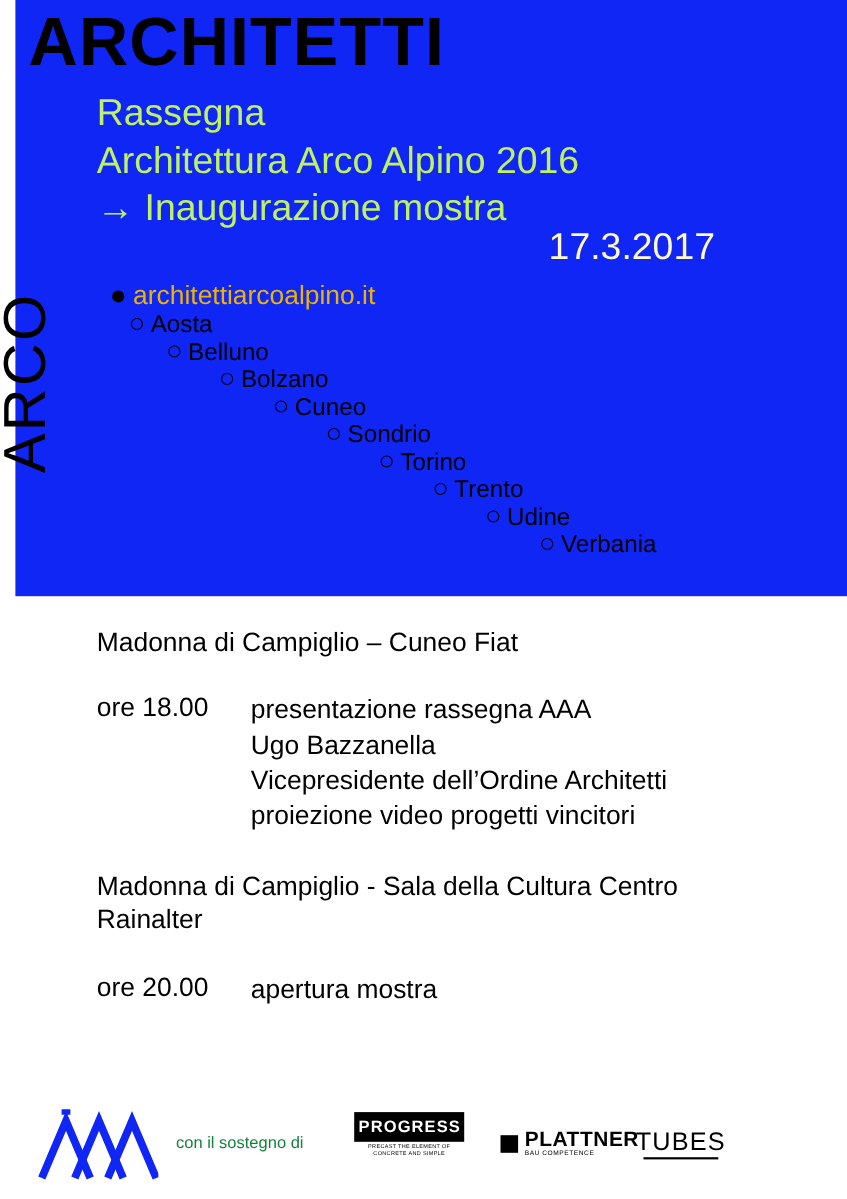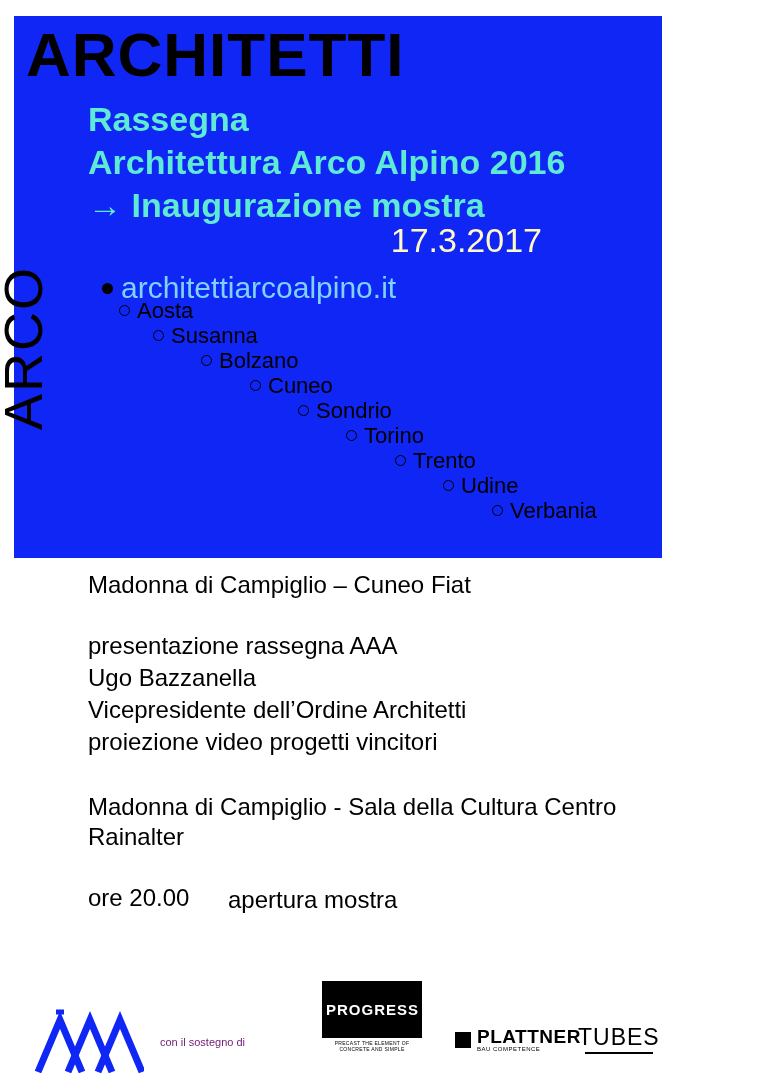--- a/index.html
+++ b/index.html
@@ -18,64 +18,64 @@
     position: absolute;
     left: 0; top: 0;
     width: 770px;
     height: 1090px;
     background: #ffffff;
   }
   
   .blue-panel {
     position: absolute;
     left: 14px;
-    top: 16px;
-    width: 648px;
+    top: 0;
+    width: 756px;
     height: 542px;
     background: #1026f5;
   }
   .title-main {
     position: absolute;
     left: 12px;
     top: 8px;
     font-size: 62px;
     font-weight: bold;
     letter-spacing: 1px;
     color: #000000;
     line-height: 1;
     white-space: nowrap;
   }
   .subtitle {
     position: absolute;
     left: 74px;
     top: 82px;
-    color: #5eead4;
+    color: #bef264;
     font-size: 34px;
     line-height: 1.26;
-    font-weight: bold;
+    font-weight: normal;
   }
   .subtitle .line3 {
     white-space: nowrap;
   }
   .date {
     position: absolute;
     left: 74px;
     right: 120px;
     top: 203px;
     text-align: right;
     color: #fef9c3;
     font-size: 34px;
     line-height: 1.26;
   }
   .site-row {
     position: absolute;
     left: 88px;
     top: 255px;
-    font-size: 30px;
-    color: #7dd3fc;
+    font-size: 24px;
+    color: #eab308;
     display: flex;
     align-items: center;
   }
   .bullet-filled {
     width: 11px;
     height: 11px;
     border-radius: 50%;
     background: #000000;
     display: inline-block;
     margin-right: 8px;
@@ -159,37 +159,37 @@
   }
   .logo-aaa {
     position: absolute;
     left: 34px;
     bottom: 12px;
   }
   .sostegno {
     position: absolute;
     left: 160px;
     bottom: 42px;
-    font-size: 11px;
-    color: #701a75;
+    font-size: 15px;
+    color: #15803d;
   }
   .sponsor-progress {
     position: absolute;
     left: 322px;
     bottom: 38px;
     width: 100px;
     text-align: center;
   }
   .sponsor-progress .sp-name {
     background: #000000;
     color: #ffffff;
     font-size: 15px;
     font-weight: bold;
     letter-spacing: 1px;
-    padding: 20px 4px;
+    padding: 5px 4px;
     display: block;
   }
   .sponsor-progress .sp-sub {
     font-size: 5px;
     letter-spacing: 0.3px;
     display: block;
     margin-top: 2px;
   }
   .sponsor-plattner {
     position: absolute;
@@ -258,21 +258,21 @@
       <span>architettiarcoalpino.it</span>
     </div>
 
     <div class="city-list">
       <div class="city-row" style="margin-left:17px">
         <span class="bullet-open"></span>
         <span>Aosta</span>
       </div>
       <div class="city-row" style="margin-left:51px">
         <span class="bullet-open"></span>
-        <span>Susanna</span>
+        <span>Belluno</span>
       </div>
       <div class="city-row" style="margin-left:99px">
         <span class="bullet-open"></span>
         <span>Bolzano</span>
       </div>
       <div class="city-row" style="margin-left:148px">
         <span class="bullet-open"></span>
         <span>Cuneo</span>
       </div>
       <div class="city-row" style="margin-left:196px">
@@ -297,20 +297,21 @@
       </div>
     </div>
   </div>
 
   <div class="vert-arco">ARCO</div>
 
   <div class="content">
     <div class="venue">Madonna di Campiglio – Cuneo Fiat</div>
 
     <div class="sched-block">
+      <div class="sched-time">ore 18.00</div>
       <div class="sched-lines">
         <div>presentazione rassegna AAA</div>
         <div>Ugo Bazzanella</div>
         <div>Vicepresidente dell’Ordine Architetti</div>
         <div>proiezione video progetti vincitori</div>
       </div>
     </div>
 
     <div class="venue2">Madonna di Campiglio - Sala della Cultura Centro Rainalter</div>
 

